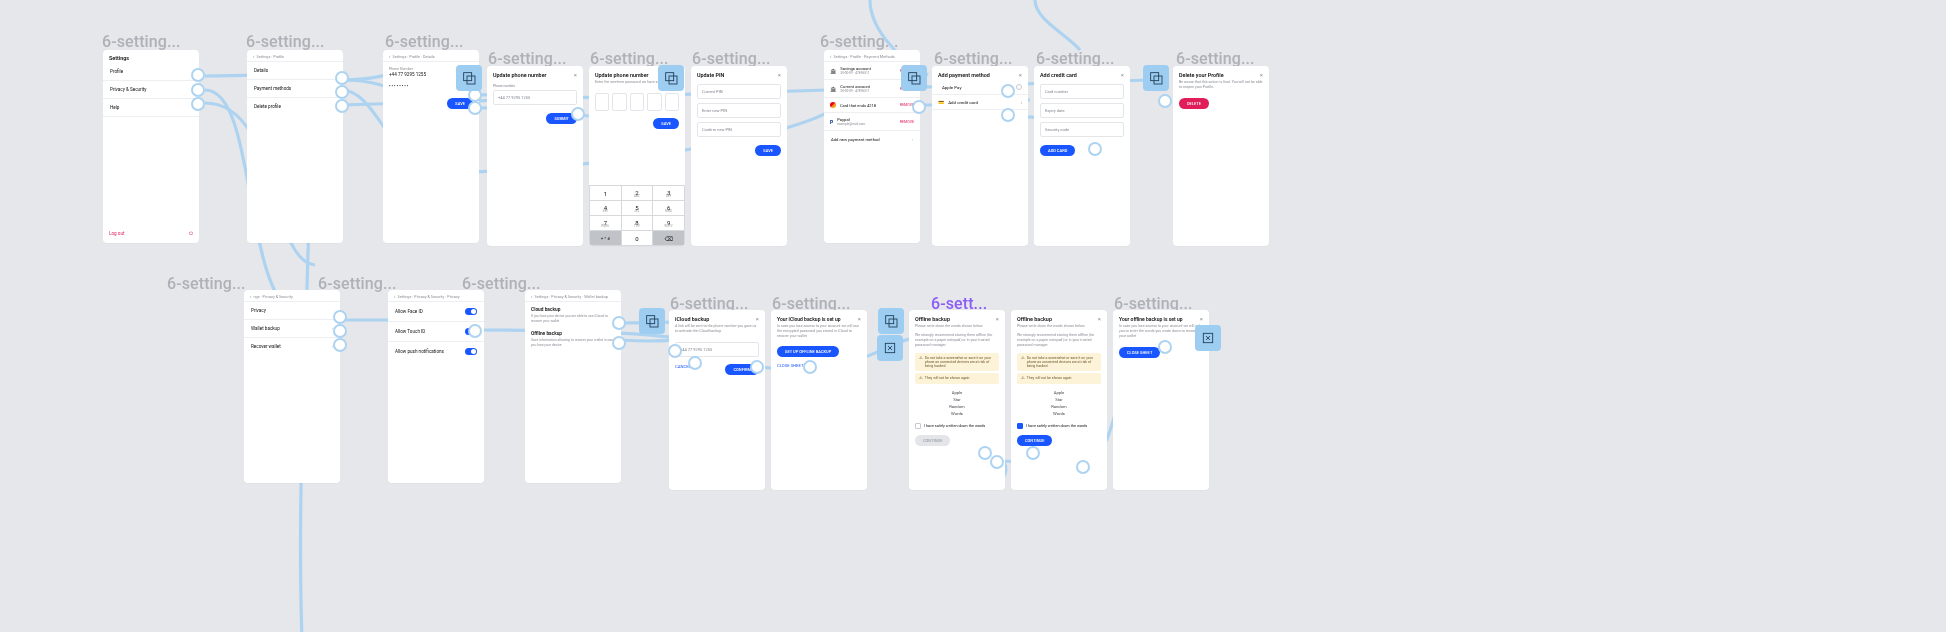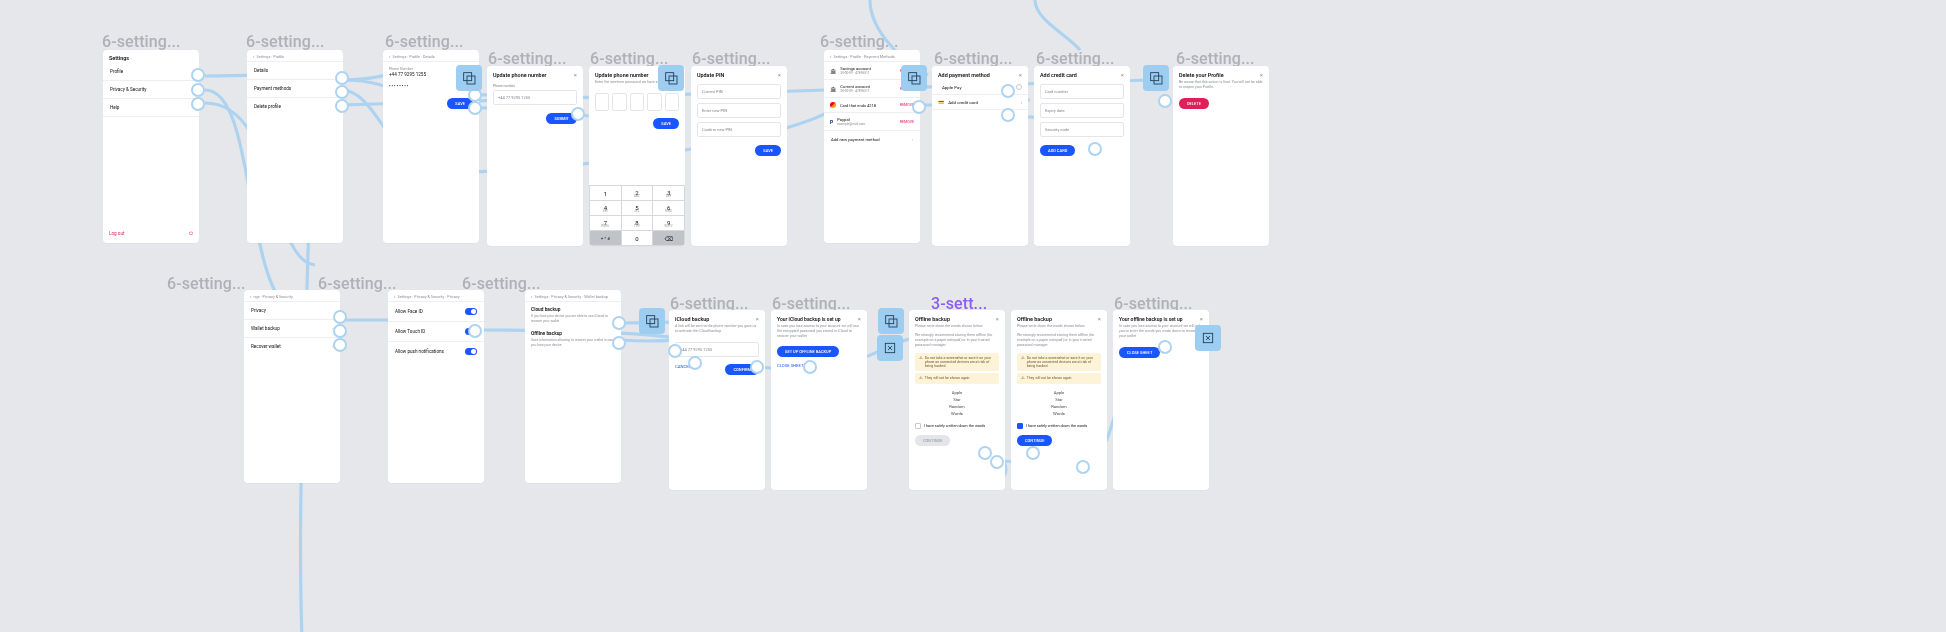--- a/index.html
+++ b/index.html
@@ -116,21 +116,21 @@
 <div class="ghost-label" style="left:820px;top:32px;">6-setting...</div>
 <div class="ghost-label" style="left:934px;top:49px;">6-setting...</div>
 <div class="ghost-label" style="left:1036px;top:49px;">6-setting...</div>
 <div class="ghost-label" style="left:1176px;top:49px;">6-setting...</div>
 
 <div class="ghost-label" style="left:167px;top:274px;">6-setting...</div>
 <div class="ghost-label" style="left:318px;top:274px;">6-setting...</div>
 <div class="ghost-label" style="left:462px;top:274px;">6-setting...</div>
 <div class="ghost-label" style="left:670px;top:294px;">6-setting...</div>
 <div class="ghost-label" style="left:772px;top:294px;">6-setting...</div>
-<div class="ghost-label purple" style="left:931px;top:294px;">3-sett...</div>
+<div class="ghost-label purple" style="left:931px;top:294px;">6-sett...</div>
 <div class="ghost-label" style="left:1114px;top:294px;">6-setting...</div>
 
 <div class="screen" style="left:103px;top:50px;">
   <div class="sc-head">
         <span>Settings</span>
       </div>
   <div class="row">
         <span>Profile</span>
       </div>
   <div class="row">

